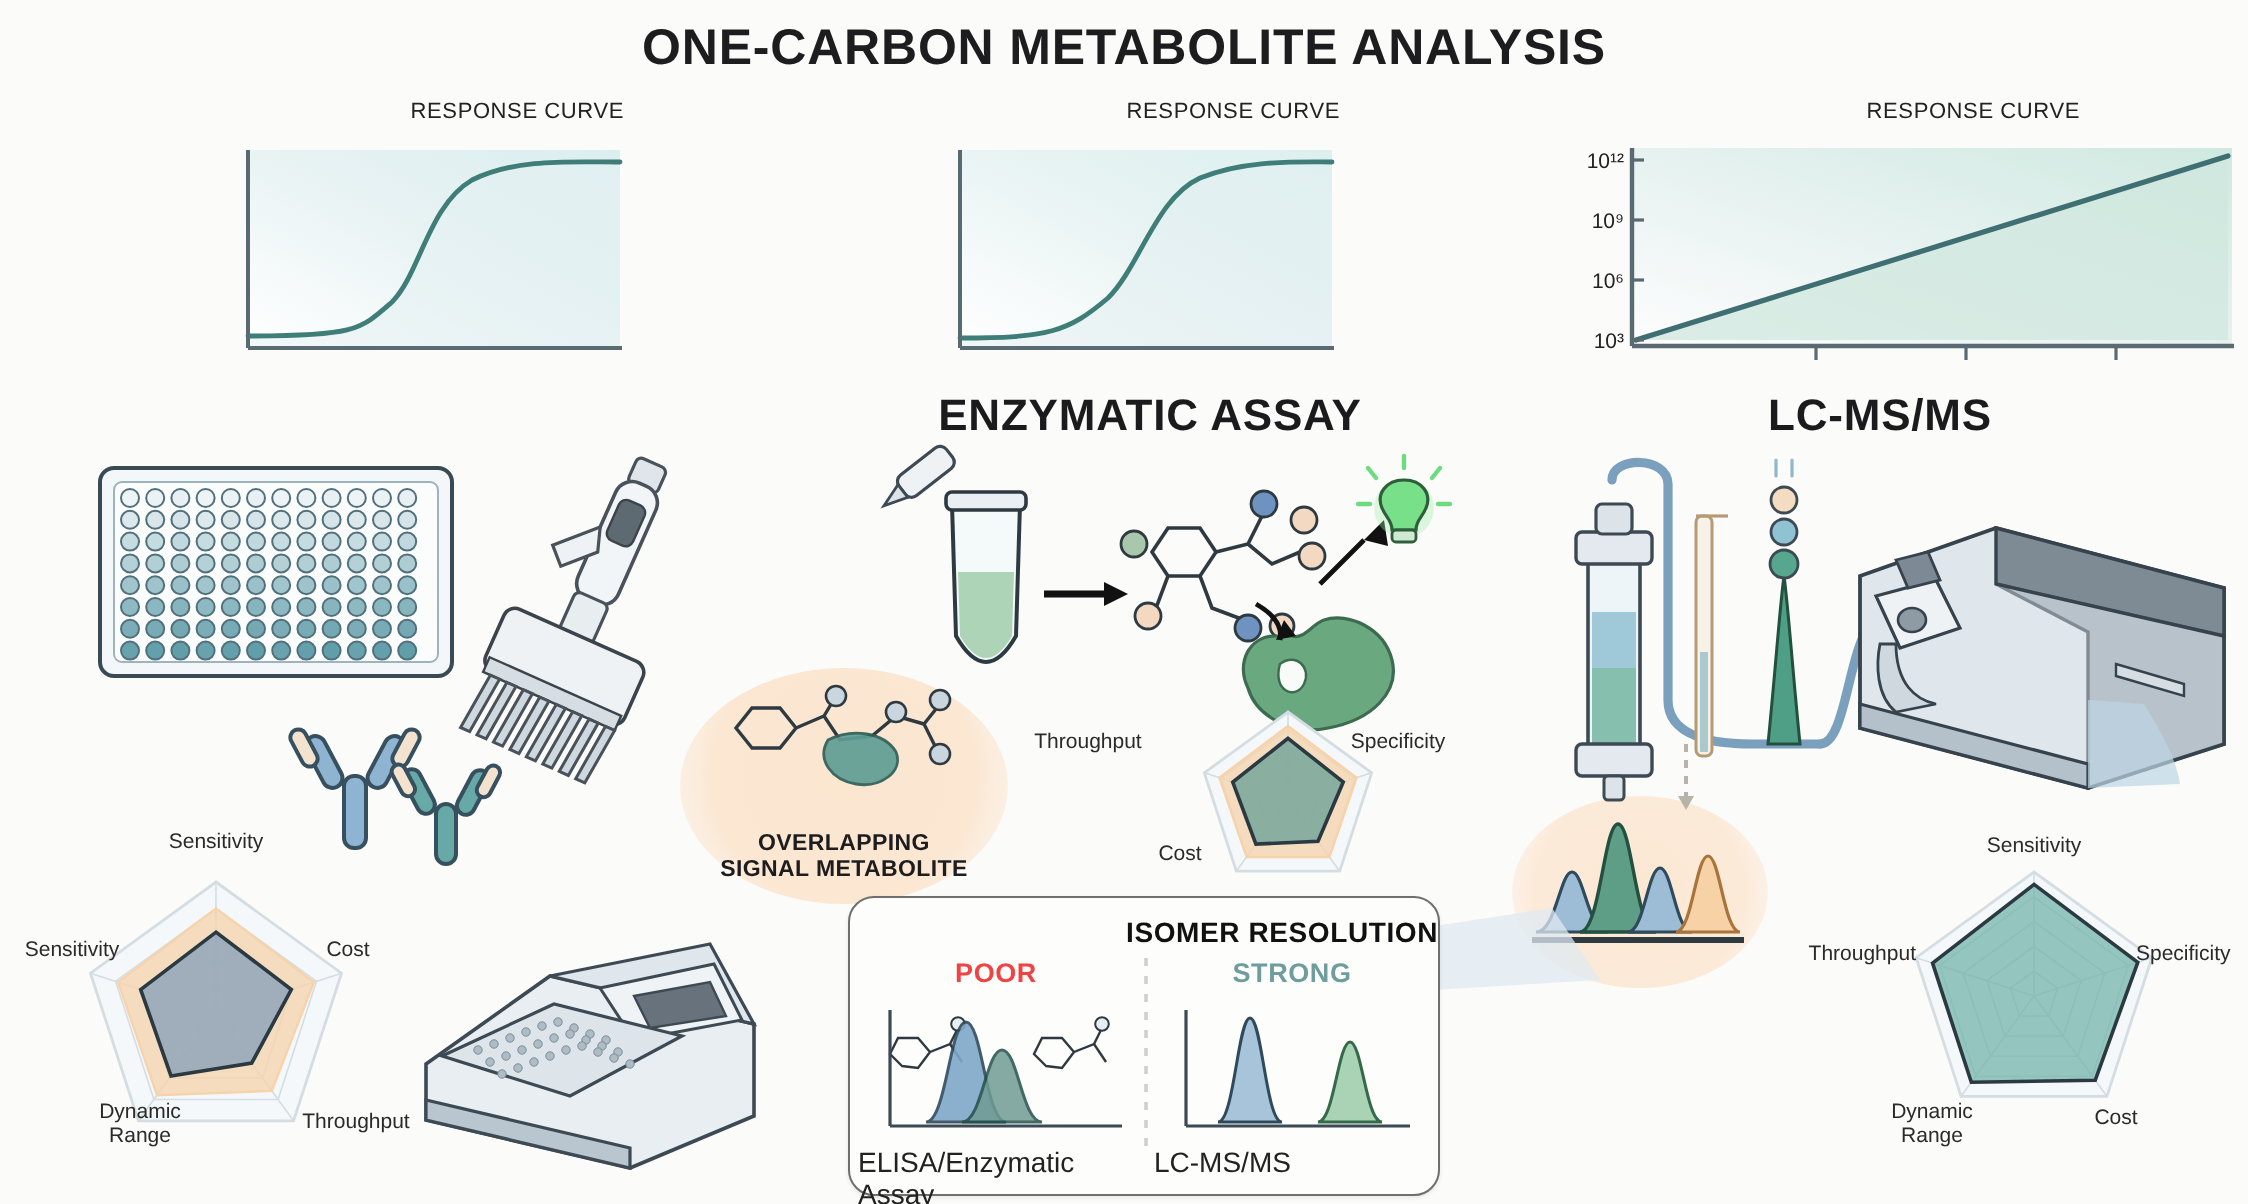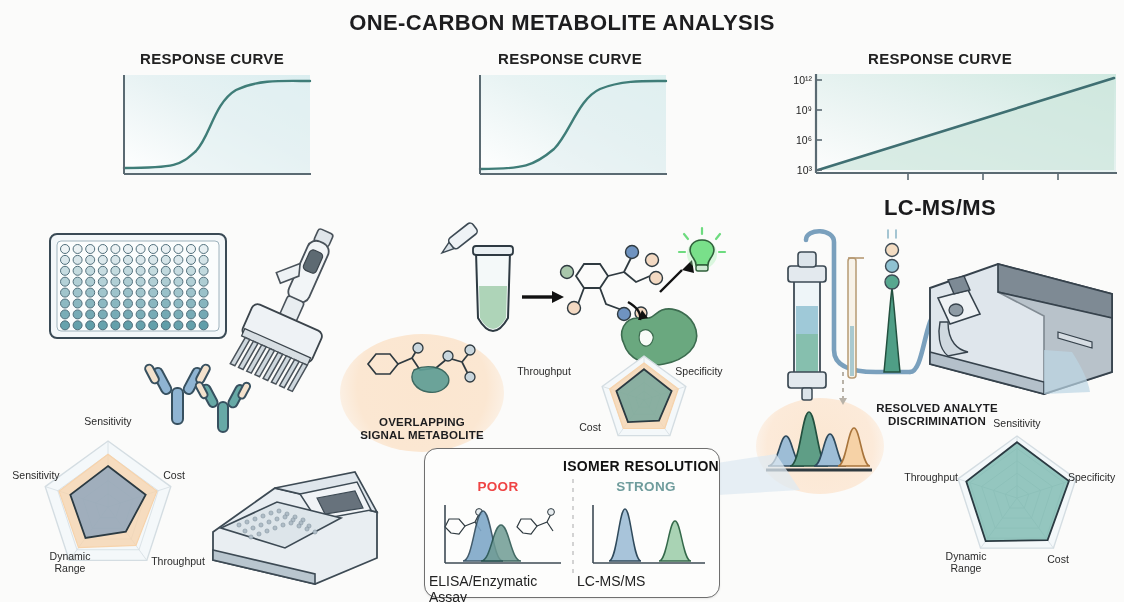--- a/index.html
+++ b/index.html
@@ -1,23 +1,23 @@
 <!DOCTYPE html>
 <html><head>
 <meta charset="utf-8">
 <style>
   html,body{margin:0;padding:0;background:#fff;}
   body{font-family:"Liberation Sans",sans-serif;}
   #page{position:relative;width:1124px;height:602px;background:#fbfbfa;overflow:hidden;}
   .abs{position:absolute;}
   .ttl{font-weight:bold;color:#1d1d1f;letter-spacing:.4px;}
 
-  #main-title{left:0;top:10px;width:1124px;text-align:center;font-size:22px;}
-
-  .panel-title{font-size:15px;font-weight:bold;color:#222;letter-spacing:.3px;text-align:center;}
+  #main-title{left:0;top:10px;width:1124px;text-align:center;font-size:25px;}
+
+  .panel-title{font-size:11px;font-weight:normal;color:#222;letter-spacing:.3px;text-align:right;}
   .method-title{font-size:22px;font-weight:bold;color:#1b1b1d;letter-spacing:.4px;text-align:center;}
 
   .axlabel{font-size:10.5px;fill:#222;font-family:"Liberation Sans",sans-serif;}
   .radlabel{font-size:10.5px;color:#2a2a2a;text-align:center;line-height:11.5px;white-space:nowrap;}
 
   .callout-text{font-size:11.5px;font-weight:bold;color:#1d1d1f;text-align:center;line-height:13px;letter-spacing:.2px;}
 
   #isomer-box{left:424px;top:448px;width:294px;height:148px;background:#fdfdfc;
     border:1.6px solid #6f6f6f;border-radius:13px;box-shadow:0 1px 2px rgba(0,0,0,.08);}
   #isomer-title{font-size:14px;font-weight:bold;color:#111;text-align:right;letter-spacing:.3px;}
@@ -98,20 +98,21 @@
           <line x1="215" y1="103" x2="215" y2="110"></line>
         <line x1="290" y1="103" x2="290" y2="110"></line>
       </g>
       <text class="axlabel" x="44" y="14" text-anchor="end">10¹²</text>
       <text class="axlabel" x="44" y="44" text-anchor="end">10⁹</text>
       <text class="axlabel" x="44" y="74" text-anchor="end">10⁶</text>
       <text class="axlabel" x="44" y="104" text-anchor="end">10³</text>
     </svg>
   </div>
 
+  <div class="abs method-title" style="left:460px;top:195px;width:230px;">ENZYMATIC ASSAY</div>
   <div class="abs method-title" style="left:840px;top:195px;width:200px;">LC-MS/MS</div>
 
   <div class="abs" style="left:48px;top:232px;">
     <svg width="180" height="108" viewBox="0 0 180 108">
       <rect x="2" y="2" width="176" height="104" rx="7" fill="#f3f7f9" stroke="#3a4a55" stroke-width="2"></rect>
       <rect x="9" y="9" width="162" height="90" rx="4" fill="#fbfdfd" stroke="#9fb3bd" stroke-width="1"></rect>
       <g id="wells">
           <circle cx="17" cy="17" r="4.5" fill="#eef4f6" stroke="#52707c" stroke-width="1"></circle>
           <circle cx="29.6" cy="17" r="4.5" fill="#ebf2f4" stroke="#52707c" stroke-width="1"></circle>
           <circle cx="42.2" cy="17" r="4.5" fill="#e8f0f3" stroke="#52707c" stroke-width="1"></circle>
@@ -433,24 +434,20 @@
        background:radial-gradient(circle at 50% 50%, #fbe7d2 0%, #fcead9 66%, rgba(252,234,217,0) 100%);"></div>
   <div class="abs" style="left:762px;top:400px;">
     <svg width="116" height="82" viewBox="0 0 116 82">
       <path d="M6,66 C16,66 18,36 24,36 C30,36 32,66 42,66 Z" fill="#9dbdd6" stroke="#2f4a5c" stroke-width="1.6"></path>
       <path d="M28,66 C38,66 40,12 47,12 C54,12 56,66 66,66 Z" fill="#5f9e86" stroke="#23503f" stroke-width="1.7"></path>
       <path d="M52,66 C60,66 62,34 68,34 C74,34 76,66 84,66 Z" fill="#9dbdd6" stroke="#2f4a5c" stroke-width="1.6"></path>
       <path d="M76,66 C84,66 86,28 92,28 C98,28 100,66 108,66 Z" fill="#f6d2a6" stroke="#a8743b" stroke-width="1.6"></path>
       <line x1="4" y1="70" x2="110" y2="70" stroke="#2f3a40" stroke-width="3"></line>
     </svg>
   </div>
-  <div class="abs callout-text" style="left:852px;top:402px;width:170px;text-align:center;">
-    <span>RESOLVED ANALYTE</span><br>
-    <span>DISCRIMINATION</span>
-  </div>
 
   <div class="abs" style="left:772px;top:222px;">
     <svg width="348" height="180" viewBox="0 0 348 180">
 
       <path d="M34,18 C34,6 62,6 62,20 L62,128 C62,146 84,150 104,150 L138,150" fill="none" stroke="#7aa0bd" stroke-width="4.6" stroke-linecap="round"></path>
       <path d="M138,150 C152,150 152,96 166,88" fill="none" stroke="#7aa0bd" stroke-width="4.6" stroke-linecap="round"></path>
 
       <rect x="22" y="50" width="26" height="106" rx="3" fill="#eef5f8" stroke="#3d4a54" stroke-width="1.8"></rect>
       <rect x="24" y="84" width="22" height="68" fill="#9fc9d8"></rect>
       <rect x="24" y="112" width="22" height="40" fill="#86bfae"></rect>

